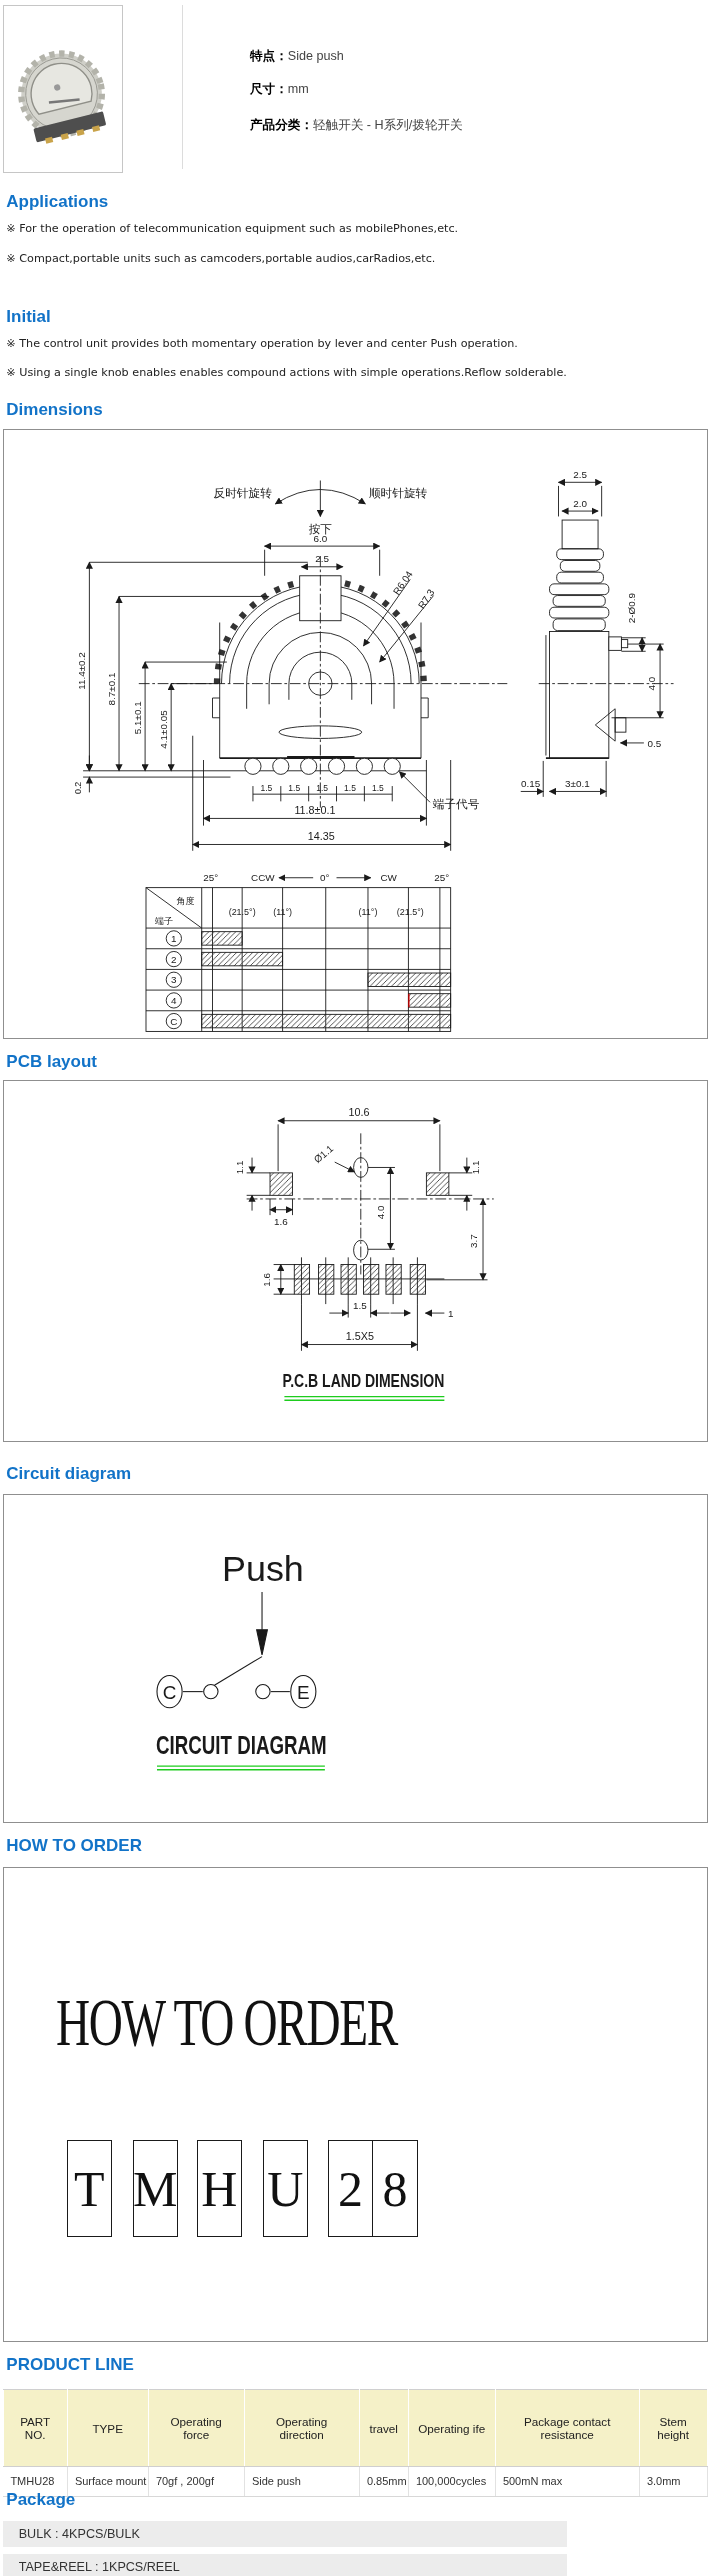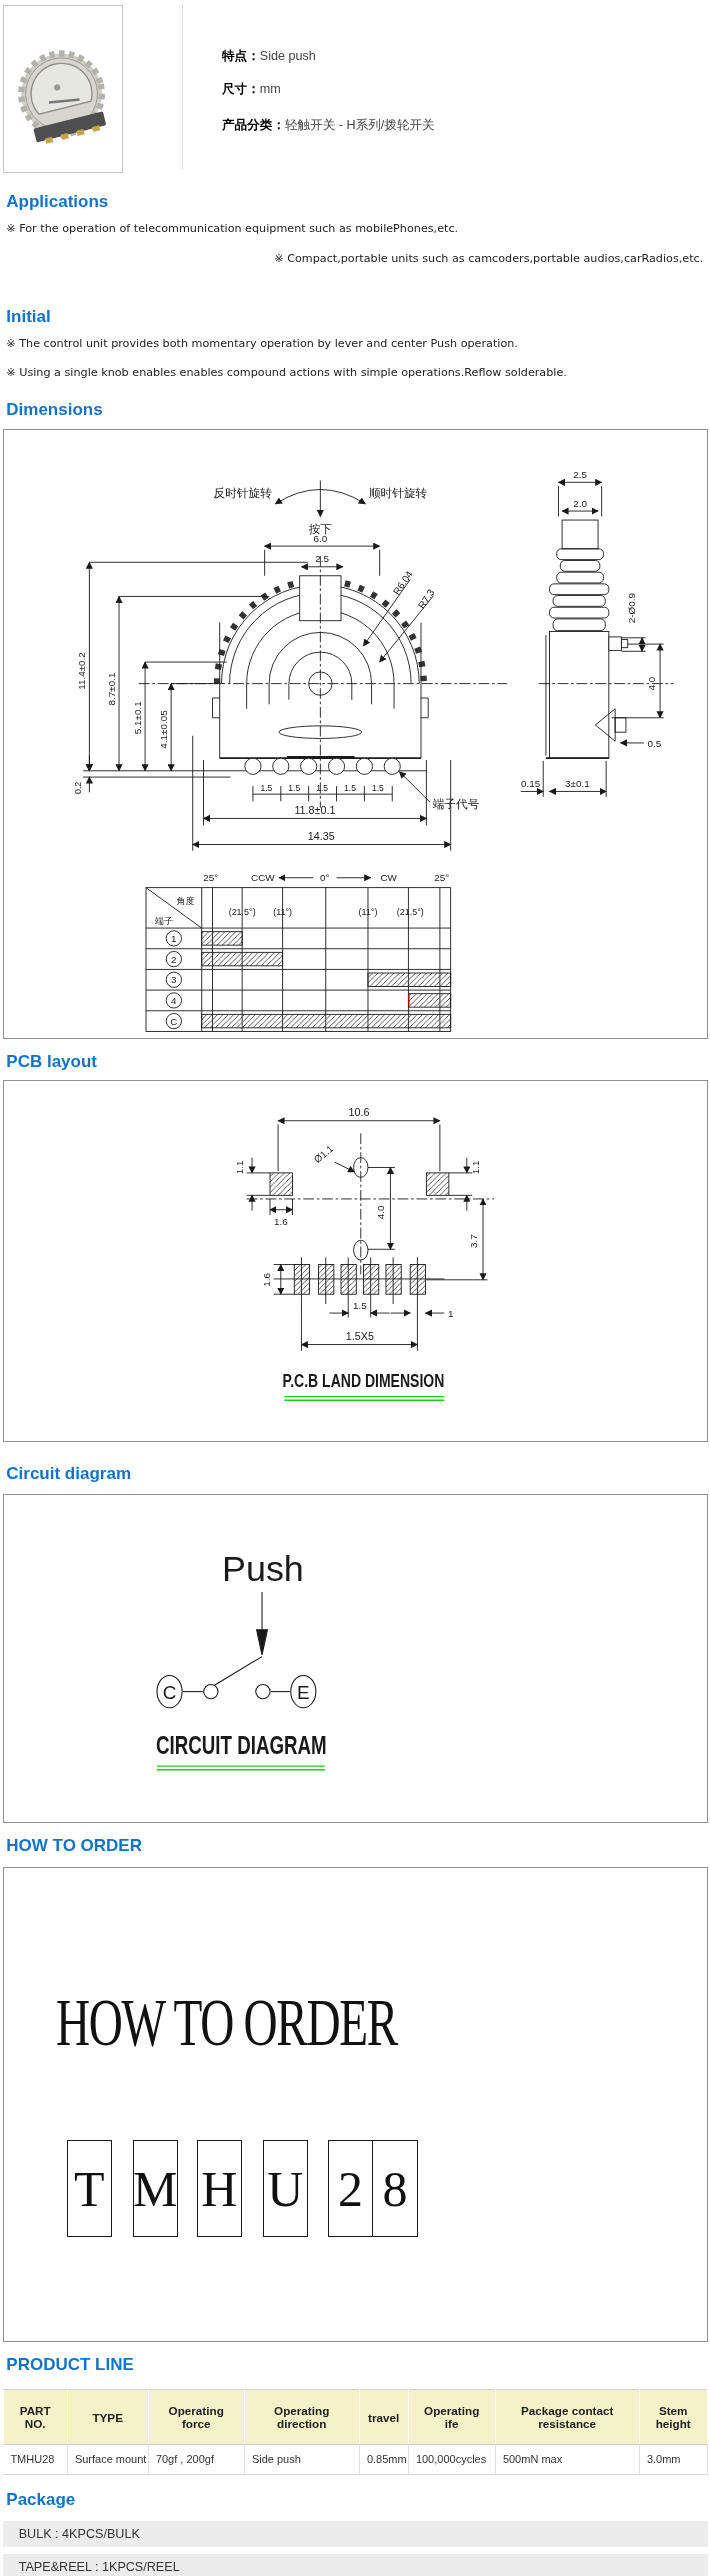--- a/index.html
+++ b/index.html
@@ -2,41 +2,41 @@
 <html style="font-size:14.4px"><head>
 <meta charset="utf-8">
 <style>
   html,body{margin:0;padding:0;background:#fff;}
   #page{position:relative;width:710px;height:2576px;background:#fff;overflow:hidden;
         font-family:"Liberation Sans",sans-serif;color:#333;}
   .h-blue{position:absolute;left:6.3px;color:#1273c8;font-weight:bold;font-size:17px;white-space:nowrap;}
   .bullet{position:absolute;left:6.3px;width:697px;font-size:11.2px;color:#222;
           font-family:"DejaVu Sans","Liberation Sans",sans-serif;white-space:nowrap;}
   .spec-line{position:absolute;left:222px;font-size:12.6px;white-space:nowrap;color:#444;}
-  .spec-line b{color:#000;}
+  .spec-line b{color:#000;margin-left:28px;}
   .photo-box{position:absolute;left:2.7px;top:4.5px;width:118px;height:166px;border:0.9px solid #c6c6c6;background:#fff;}
   .vdivider{position:absolute;left:182px;top:5.4px;width:0.9px;height:164px;background:#dcdcdc;}
   .draw-box{position:absolute;left:2.7px;border:1.8px solid #8f8f8f;background:#fff;box-sizing:border-box;}
   .draw-box svg{position:absolute;left:0;top:0;}
   svg text{font-family:"Liberation Sans","DejaVu Sans",sans-serif;fill:#1a1a1a;}
   .big-order{position:absolute;left:52px;top:115px;font-family:"Liberation Serif",serif;
              font-size:63px;color:#111;letter-spacing:-1.8px;white-space:nowrap;
              transform:scale(0.75,1.08);transform-origin:left top;}
   .code-box{position:absolute;top:272px;height:97px;border:1.8px solid #1a1a1a;box-sizing:border-box;
             display:flex;align-items:center;justify-content:center;
             font-family:"Liberation Serif",serif;font-size:50px;color:#111;}
   .code-cell{width:50%;height:100%;display:flex;align-items:center;justify-content:center;}
   .code-div{width:0.9px;height:100%;background:#1a1a1a;}
   table.pl{position:absolute;left:2.7px;top:2389px;width:705px;border-collapse:collapse;table-layout:fixed;}
-  table.pl th{background:#f5f1c8;font-size:11.7px;font-weight:bold;color:#222;text-align:center;
-              vertical-align:middle;height:42px;padding:6px 8px;border:1.8px solid #fff;
+  table.pl th{background:#f5f1c8;font-size:11.7px;font-weight:normal;color:#222;text-align:center;
+              vertical-align:middle;height:42px;padding:17px 8px;border:1.8px solid #fff;
               border-top:0.9px solid #d0d0d0;border-bottom:0.9px solid #cfcfcf;}
   table.pl td{font-size:11px;color:#333;text-align:left;vertical-align:middle;height:25px;
               padding:1.8px 7.2px;border-right:0.9px solid #e2e2e2;border-bottom:0.9px solid #d8d8d8;white-space:nowrap;}
-  .pkg-bar{position:absolute;left:2.7px;width:705px;height:26px;background:#ececec;
+  .pkg-bar{position:absolute;left:2.7px;width:564px;height:26px;background:#ececec;
            font-size:12.6px;color:#333;line-height:26px;padding-left:16px;box-sizing:border-box;white-space:nowrap;}
 </style>
 </head>
 <body>
 
 <div id="page">
 
   <div class="photo-box">
     <svg width="116" height="164" viewBox="0 0 129 183">
       <g transform="translate(64,98) rotate(-14)">
@@ -60,21 +60,21 @@
   </div>
   <div class="spec-line" style="top:81px;">
     <b>尺寸：</b><span>mm</span>
   </div>
   <div class="spec-line" style="top:117px;">
     <b>产品分类：</b><span>轻触开关 - H系列/拨轮开关</span>
   </div>
 
   <div class="h-blue" style="top:192px;">Applications</div>
   <div class="bullet" style="top:222px;">※ For the operation of telecommunication equipment such as mobilePhones,etc.</div>
-  <div class="bullet" style="top:252px;text-align:right;">※ Compact,portable units such as camcoders,portable audios,carRadios,etc.</div>
+  <div class="bullet" style="top:252px;">※ Compact,portable units such as camcoders,portable audios,carRadios,etc.</div>
 
   <div class="h-blue" style="top:307px;">Initial</div>
   <div class="bullet" style="top:337px;">※ The control unit provides both momentary operation by lever and center Push operation.</div>
   <div class="bullet" style="top:366px;">※ Using a single knob enables enables compound actions with simple operations.Reflow solderable.</div>
 
   <div class="h-blue" style="top:400px;">Dimensions</div>
   <div class="draw-box" style="top:429px;width:705px;height:610px;">
     <svg width="701" height="607" viewBox="0 0 780 675">
       <defs>
         <marker id="a" viewBox="0 0 10 10" refX="9" refY="5" markerWidth="8" markerHeight="8" orient="auto-start-reverse">

